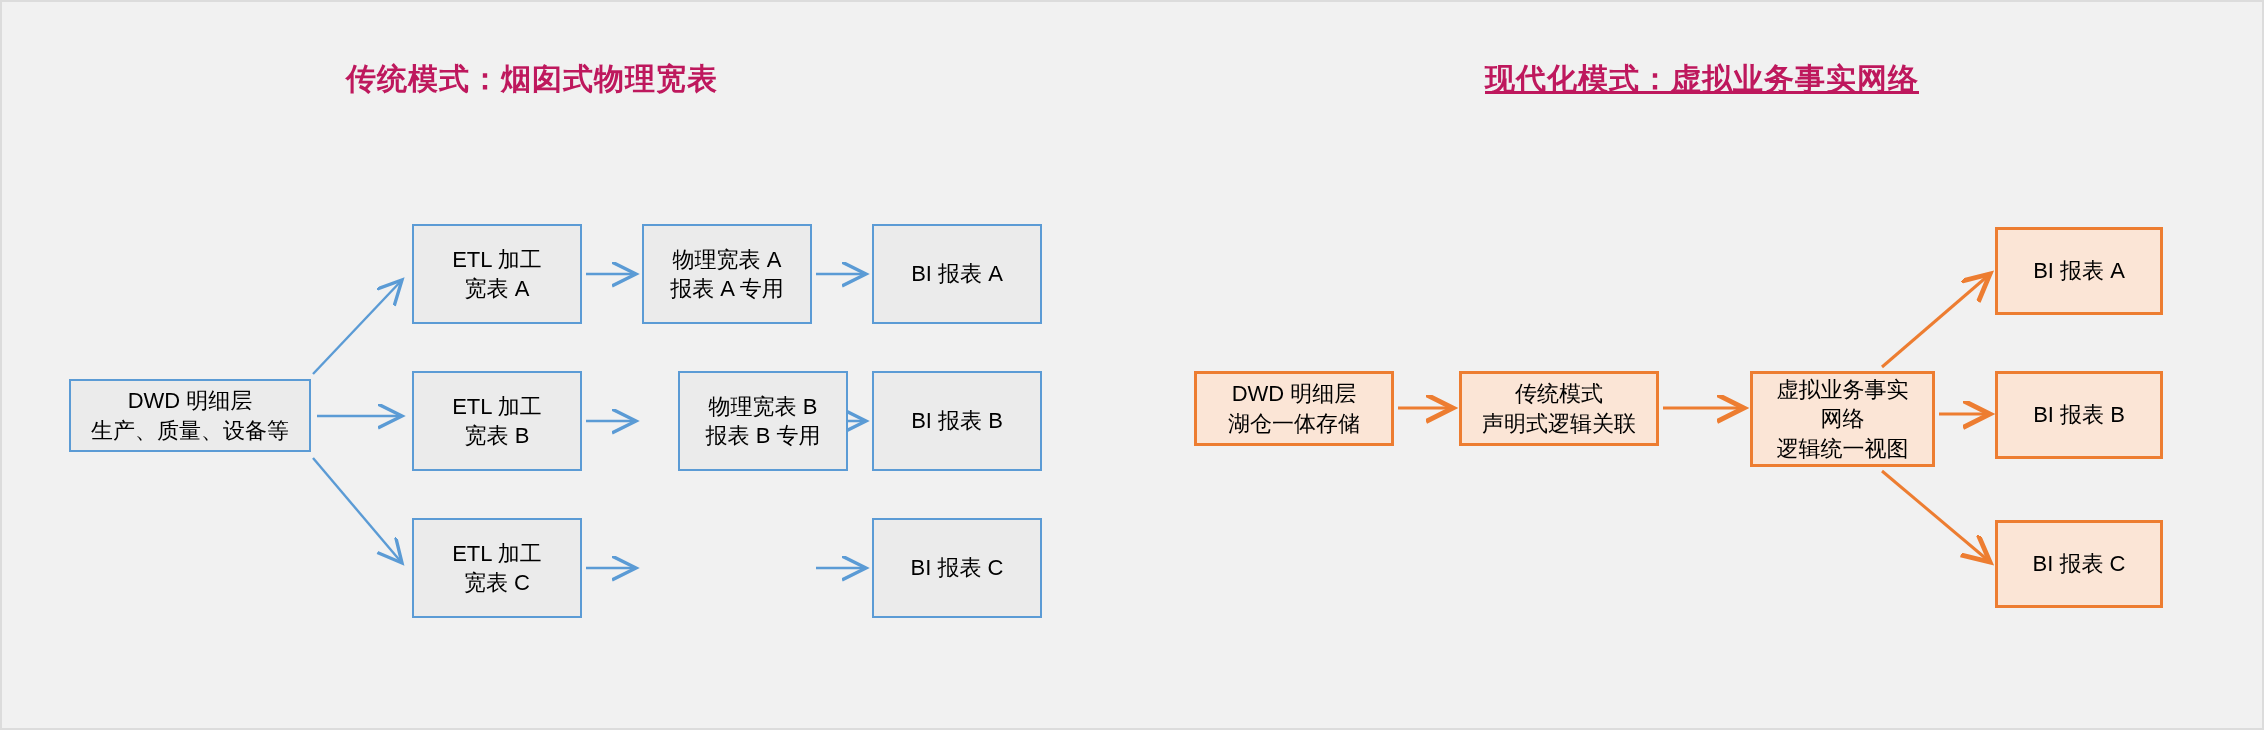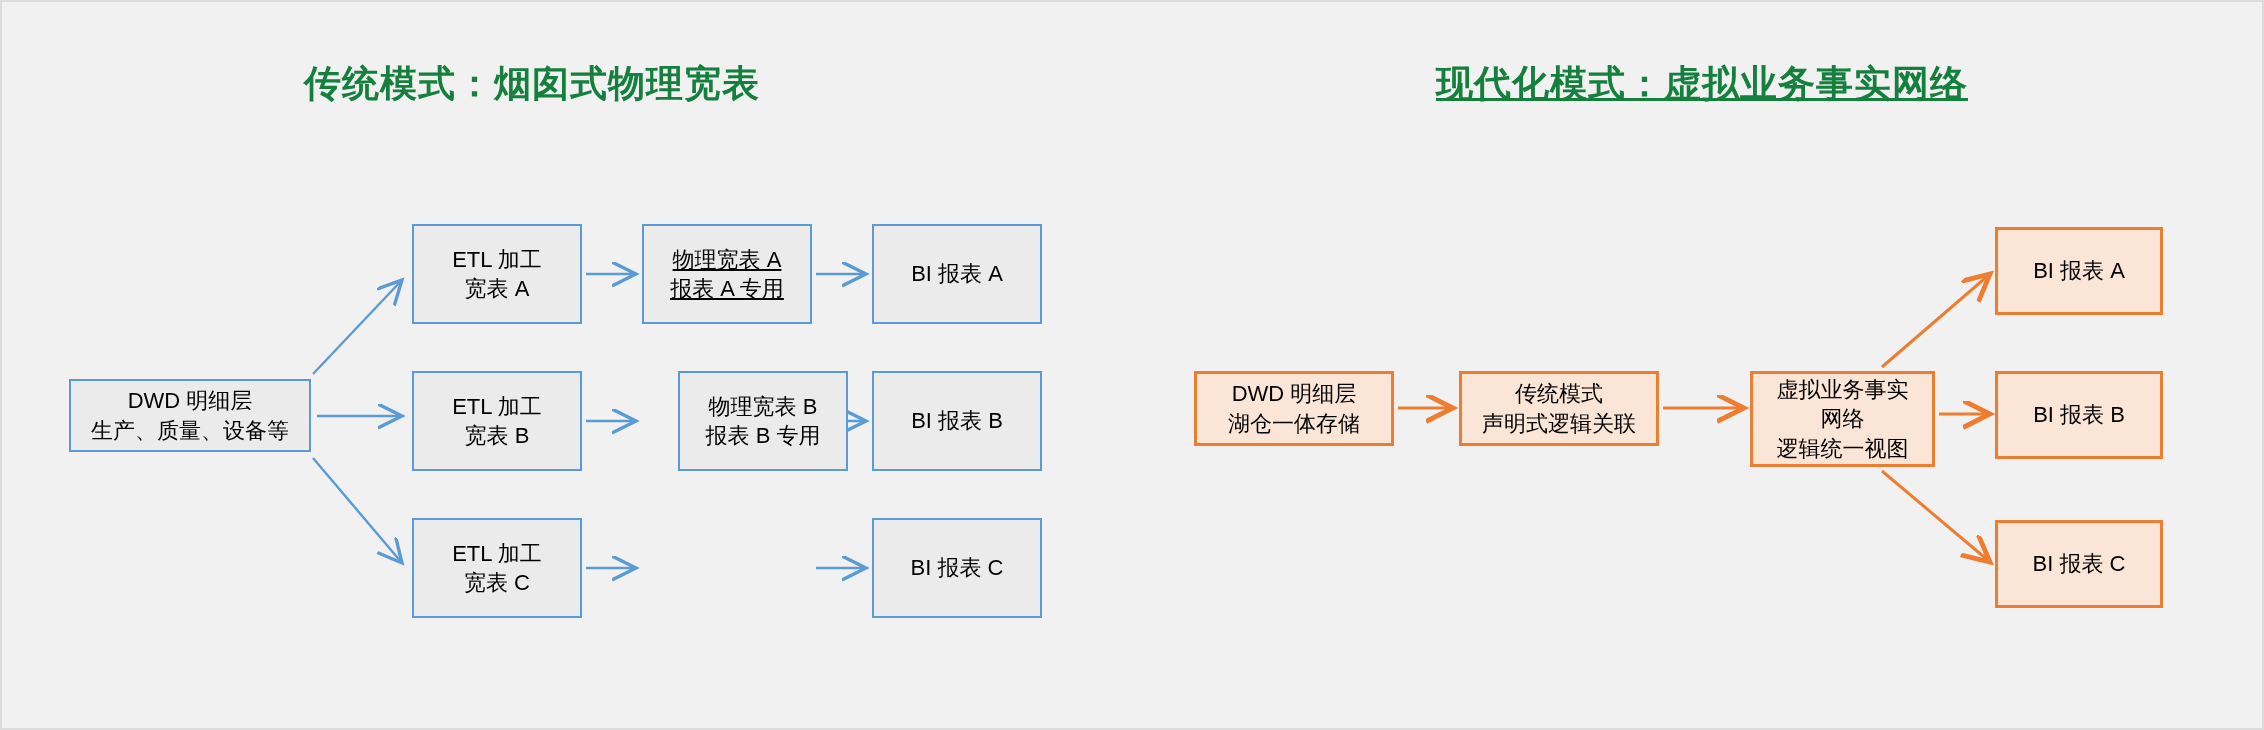--- a/index.html
+++ b/index.html
@@ -12,23 +12,23 @@
     width: 2264px;
     height: 730px;
     background: #f1f1f1;
     box-sizing: border-box;
     border: 2px solid #dcdcdc;
     overflow: hidden;
     font-family: "Liberation Sans", "DejaVu Sans", sans-serif;
   }
   .panel-title {
     position: absolute;
-    font-size: 37px;
+    font-size: 30px;
     font-weight: bold;
-    color: #15803d;
+    color: #be185d;
     letter-spacing: 1px;
     white-space: nowrap;
     text-align: center;
   }
   #title-left  { left: 0px;    top: 57px; width: 1060px; }
   #title-right { left: 1170px; top: 57px; width: 1060px; text-decoration: underline; }
 
   .node {
     position: absolute;
     box-sizing: border-box;
@@ -95,21 +95,21 @@
   </svg>
 
   <div class="panel-title" id="title-left">传统模式：烟囱式物理宽表</div>
   <div class="panel-title" id="title-right">现代化模式：虚拟业务事实网络</div>
 
   <div class="node blue" style="left: 67px; top: 377px; width: 242px; height: 73px;">DWD 明细层
 生产、质量、设备等</div>
 
   <div class="node blue" style="left: 410px; top: 222px; width: 170px; height: 100px;">ETL 加工
 宽表 A</div>
-  <div class="node blue" style="left: 640px; top: 222px; width: 170px; height: 100px; text-decoration: underline;">物理宽表 A
+  <div class="node blue" style="left: 640px; top: 222px; width: 170px; height: 100px;">物理宽表 A
 报表 A 专用</div>
   <div class="node blue" style="left: 870px; top: 222px; width: 170px; height: 100px;">BI 报表 A</div>
 
   <div class="node blue" style="left: 410px; top: 369px; width: 170px; height: 100px;">ETL 加工
 宽表 B</div>
   <div class="node blue" style="left: 676px; top: 369px; width: 170px; height: 100px;">物理宽表 B
 报表 B 专用</div>
   <div class="node blue" style="left: 870px; top: 369px; width: 170px; height: 100px;">BI 报表 B</div>
 
   <div class="node blue" style="left: 410px; top: 516px; width: 170px; height: 100px;">ETL 加工

